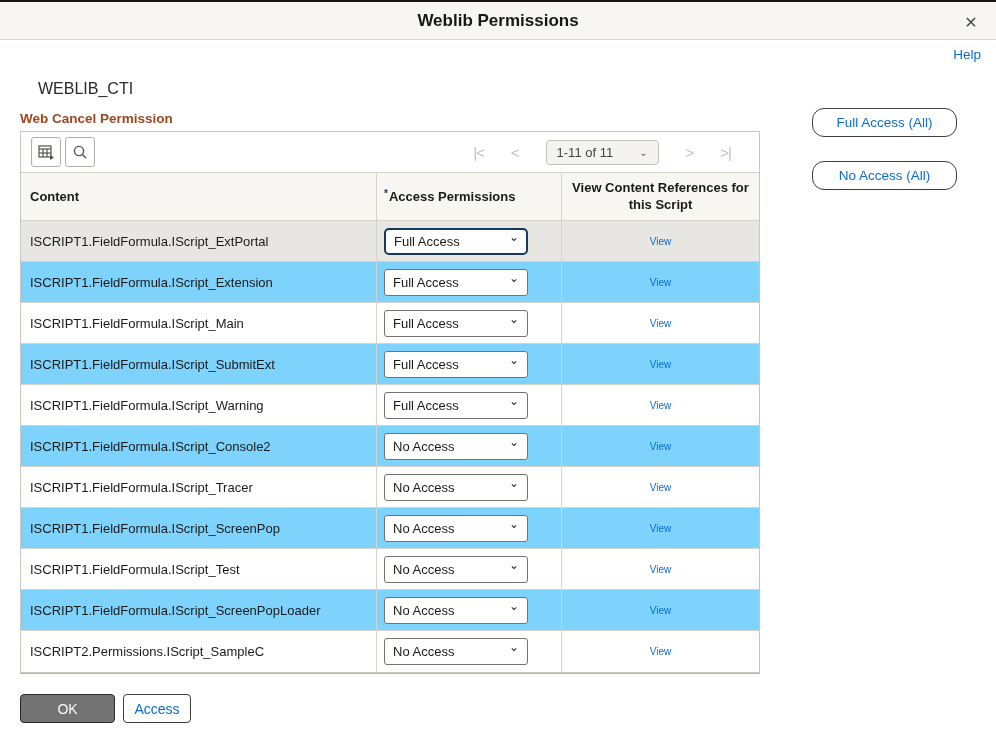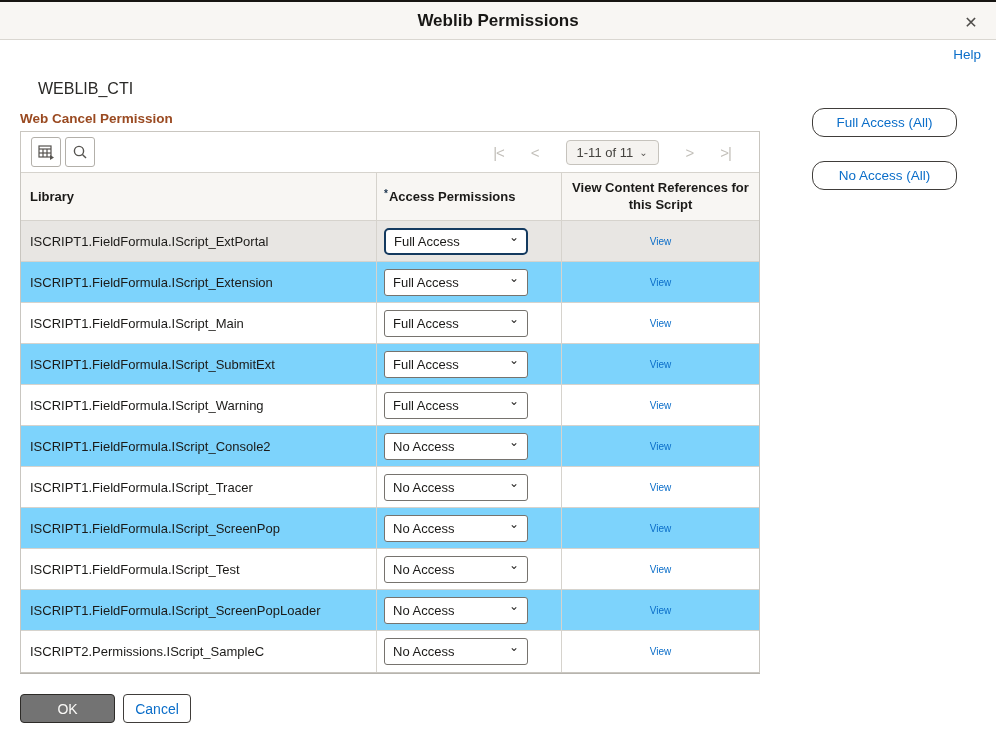--- a/index.html
+++ b/index.html
@@ -43,21 +43,21 @@
     width:30px; height:30px; margin-left:4px; background:#fff;
     border:1px solid #b3b0aa; border-radius:3px;
     display:flex; align-items:center; justify-content:center; cursor:pointer;
   }
   .pager {
     margin-left:auto; display:flex; align-items:center; gap:27px; padding-right:22px;
     color:#c2bfb9; font-size:15px;
   }
   .pager .nav { letter-spacing:-1px; user-select:none; cursor:default; }
   .pager-select {
-    display:flex; align-items:center; gap:6px;
+    display:flex; align-items:center; gap:26px;
     background:#f5f3f0; border:1px solid #c6c3bd; border-radius:4px;
     padding:4px 10px; font-size:13px; color:#45433f; cursor:pointer;
   }
   .pager-select .chev { font-size:10px; color:#5a5854; }
   
   .grid-head { display:flex; background:#f8f6f3; border-bottom:1px solid #d6d3cd; height:48px; }
   .grid-head .hc { font-weight:bold; font-size:13px; color:#1b1a18; display:flex; align-items:center; }
   .col-fn   { width:355px; padding-left:9px; }
   .col-acc  { width:185px; border-left:1px solid #d6d3cd; padding-left:7px; }
   .col-view { width:198px; border-left:1px solid #d6d3cd; justify-content:center; text-align:center; }
@@ -144,21 +144,21 @@
       <span class="pager-select">
         <span>1-11 of 11</span>
         <span class="chev">⌄</span>
       </span>
       <span class="nav">&gt;</span>
       <span class="nav">&gt;|</span>
     </div>
   </div>
 
   <div class="grid-head">
-    <div class="hc col-fn">Library</div>
+    <div class="hc col-fn">Content</div>
     <div class="hc col-acc">
       <span class="req-mark">*</span>
       <span>Access Permissions</span>
     </div>
     <div class="hc col-view">View Content References for this Script</div>
   </div>
 
   <div id="grid-body">
   <div class="grid-row selected">
     <div class="cell col-fn">ISCRIPT1.FieldFormula.IScript_ExtPortal</div>
@@ -313,13 +313,13 @@
       <a class="view-link">View</a>
     </div>
   </div>
 </div>
 </div>
 
 <button class="side-btn" id="btn-full-all">Full Access (All)</button>
 <button class="side-btn" id="btn-no-all">No Access (All)</button>
 
 <button class="footer-btn" id="btn-ok">OK</button>
-<button class="footer-btn" id="btn-cancel">Cancel</button>
+<button class="footer-btn" id="btn-cancel">Access</button>
 
 </body></html>

